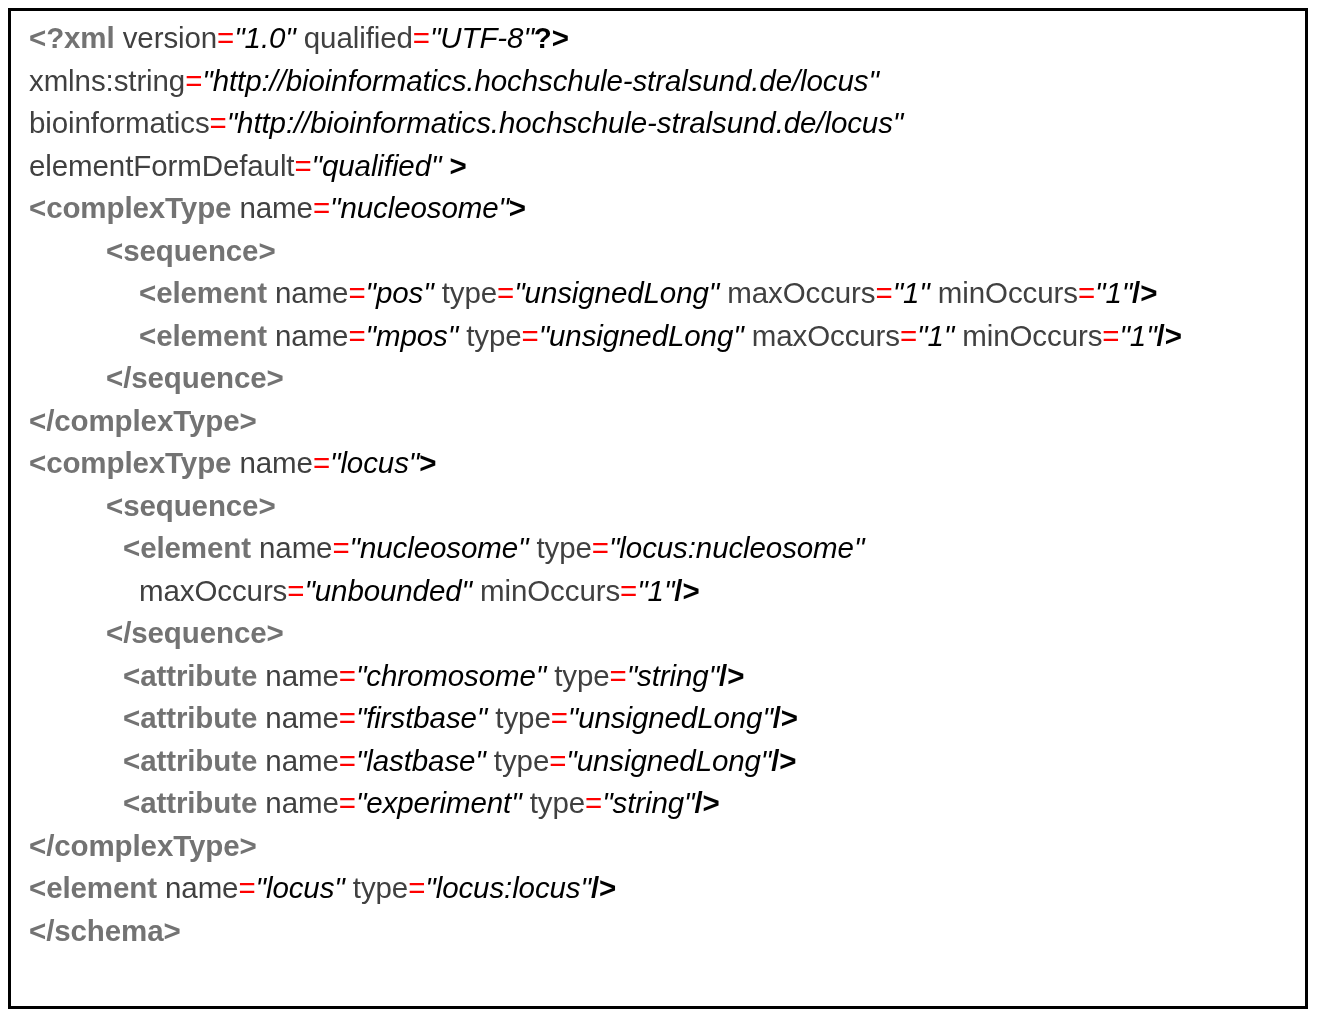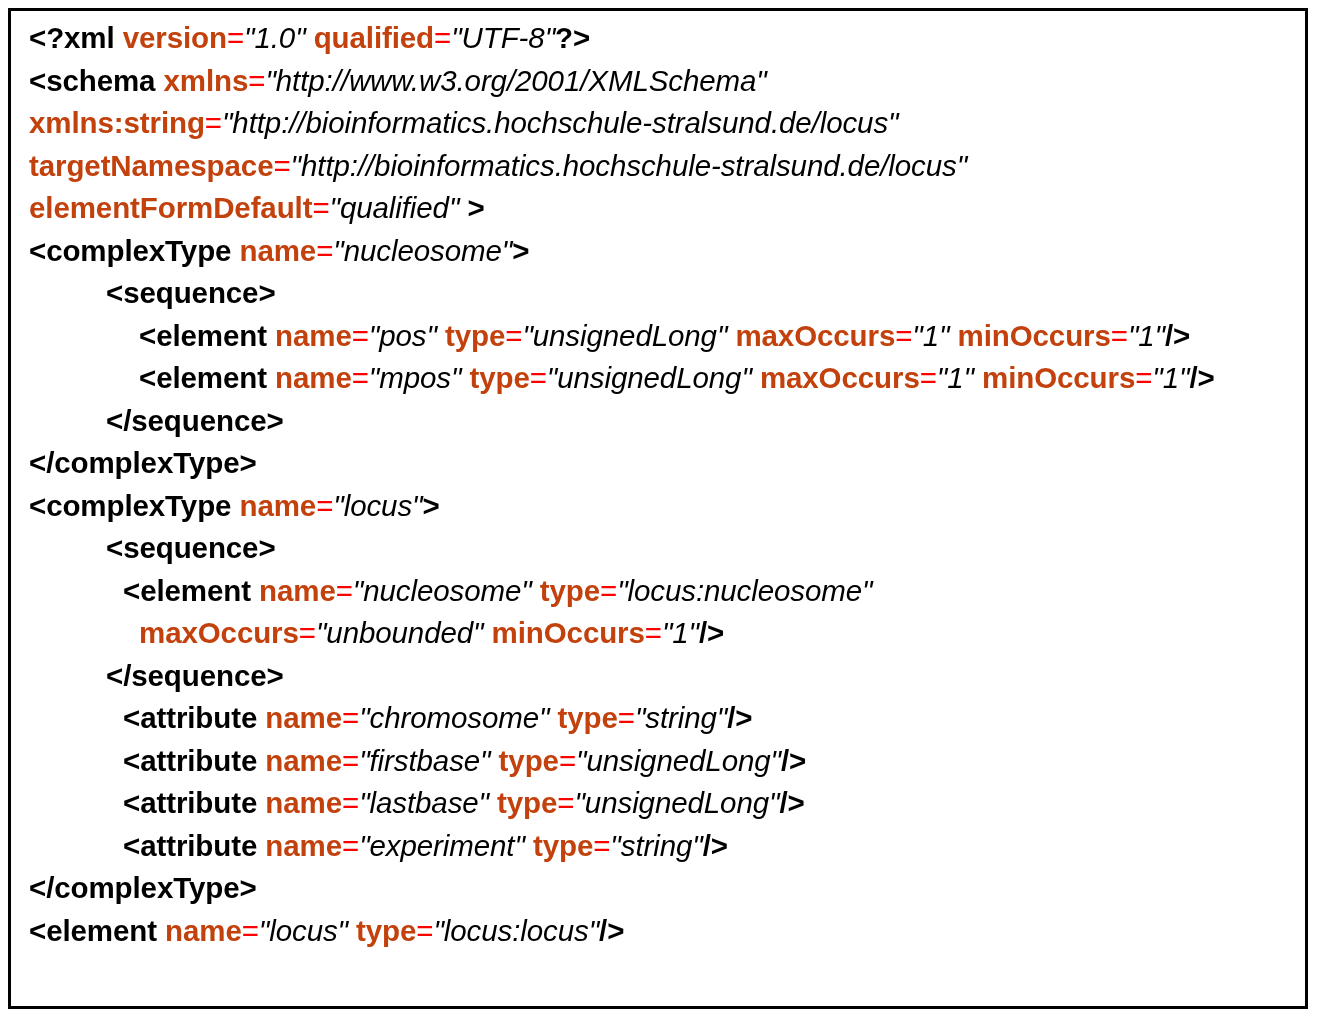--- a/index.html
+++ b/index.html
@@ -39,54 +39,54 @@
     height: 42.5px;
     line-height: 42.5px;
     white-space: pre;
     font-size: 29.5px;
     color: #000000;
     letter-spacing: -0.1px;
   }
 
   
   .tok { white-space: pre; }
-  .tag        { font-weight: bold; color: #000000; }
+  .tag        { font-weight: bold; color: #737373; }
   .punct      { font-weight: bold; color: #000000; }
-  .attr       { color: #c2410c; font-weight: bold; }
+  .attr       { color: #404040; font-weight: normal; }
   .eq         { color: #ff0000; font-weight: normal; }
   .val        { color: #000000; font-style: italic; font-weight: normal; }
   .plain      { color: #000000; font-weight: normal; }
 
   
   .ind0 { padding-left: 0px; }
   .ind1 { padding-left: 77px; }
   .ind2 { padding-left: 110px; }
   .ind3 { padding-left: 94px; }
 </style>
 </head>
 <body>
 
 <div id="figure-frame">
   <div id="code-listing">
       <div class="code-line ind0" id="line-1"><span class="tok tag">&lt;?xml</span><span class="tok plain"> </span><span class="tok attr">version</span><span class="tok eq">=</span><span class="tok val">"1.0"</span><span class="tok plain"> </span><span class="tok attr">qualified</span><span class="tok eq">=</span><span class="tok val">"UTF-8"</span><span class="tok punct">?&gt;</span></div>
-      <div class="code-line ind0" id="line-2"><span class="tok tag">&lt;schema</span><span class="tok plain"> </span><span class="tok attr">xmlns</span><span class="tok eq">=</span><span class="tok val">"http://www.w3.org/2001/XMLSchema"</span></div>
       <div class="code-line ind0" id="line-3"><span class="tok attr">xmlns:string</span><span class="tok eq">=</span><span class="tok val">"http://bioinformatics.hochschule-stralsund.de/locus"</span></div>
-      <div class="code-line ind0" id="line-4"><span class="tok attr">targetNamespace</span><span class="tok eq">=</span><span class="tok val">"http://bioinformatics.hochschule-stralsund.de/locus"</span></div>
+      <div class="code-line ind0" id="line-4"><span class="tok attr">bioinformatics</span><span class="tok eq">=</span><span class="tok val">"http://bioinformatics.hochschule-stralsund.de/locus"</span></div>
       <div class="code-line ind0" id="line-5"><span class="tok attr">elementFormDefault</span><span class="tok eq">=</span><span class="tok val">"qualified"</span><span class="tok plain"> </span><span class="tok punct">&gt;</span></div>
       <div class="code-line ind0" id="line-6"><span class="tok tag">&lt;complexType</span><span class="tok plain"> </span><span class="tok attr">name</span><span class="tok eq">=</span><span class="tok val">"nucleosome"</span><span class="tok punct">&gt;</span></div>
       <div class="code-line ind1" id="line-7"><span class="tok tag">&lt;sequence&gt;</span></div>
       <div class="code-line ind2" id="line-8"><span class="tok tag">&lt;element</span><span class="tok plain"> </span><span class="tok attr">name</span><span class="tok eq">=</span><span class="tok val">"pos"</span><span class="tok plain"> </span><span class="tok attr">type</span><span class="tok eq">=</span><span class="tok val">"unsignedLong"</span><span class="tok plain"> </span><span class="tok attr">maxOccurs</span><span class="tok eq">=</span><span class="tok val">"1"</span><span class="tok plain"> </span><span class="tok attr">minOccurs</span><span class="tok eq">=</span><span class="tok val">"1"</span><span class="tok punct">/&gt;</span></div>
       <div class="code-line ind2" id="line-9"><span class="tok tag">&lt;element</span><span class="tok plain"> </span><span class="tok attr">name</span><span class="tok eq">=</span><span class="tok val">"mpos"</span><span class="tok plain"> </span><span class="tok attr">type</span><span class="tok eq">=</span><span class="tok val">"unsignedLong"</span><span class="tok plain"> </span><span class="tok attr">maxOccurs</span><span class="tok eq">=</span><span class="tok val">"1"</span><span class="tok plain"> </span><span class="tok attr">minOccurs</span><span class="tok eq">=</span><span class="tok val">"1"</span><span class="tok punct">/&gt;</span></div>
       <div class="code-line ind1" id="line-10"><span class="tok tag">&lt;/sequence&gt;</span></div>
       <div class="code-line ind0" id="line-11"><span class="tok tag">&lt;/complexType&gt;</span></div>
       <div class="code-line ind0" id="line-12"><span class="tok tag">&lt;complexType</span><span class="tok plain"> </span><span class="tok attr">name</span><span class="tok eq">=</span><span class="tok val">"locus"</span><span class="tok punct">&gt;</span></div>
       <div class="code-line ind1" id="line-13"><span class="tok tag">&lt;sequence&gt;</span></div>
       <div class="code-line ind3" id="line-14"><span class="tok tag">&lt;element</span><span class="tok plain"> </span><span class="tok attr">name</span><span class="tok eq">=</span><span class="tok val">"nucleosome"</span><span class="tok plain"> </span><span class="tok attr">type</span><span class="tok eq">=</span><span class="tok val">"locus:nucleosome"</span></div>
       <div class="code-line ind2" id="line-15"><span class="tok attr">maxOccurs</span><span class="tok eq">=</span><span class="tok val">"unbounded"</span><span class="tok plain"> </span><span class="tok attr">minOccurs</span><span class="tok eq">=</span><span class="tok val">"1"</span><span class="tok punct">/&gt;</span></div>
       <div class="code-line ind1" id="line-16"><span class="tok tag">&lt;/sequence&gt;</span></div>
       <div class="code-line ind3" id="line-17"><span class="tok tag">&lt;attribute</span><span class="tok plain"> </span><span class="tok attr">name</span><span class="tok eq">=</span><span class="tok val">"chromosome"</span><span class="tok plain"> </span><span class="tok attr">type</span><span class="tok eq">=</span><span class="tok val">"string"</span><span class="tok punct">/&gt;</span></div>
       <div class="code-line ind3" id="line-18"><span class="tok tag">&lt;attribute</span><span class="tok plain"> </span><span class="tok attr">name</span><span class="tok eq">=</span><span class="tok val">"firstbase"</span><span class="tok plain"> </span><span class="tok attr">type</span><span class="tok eq">=</span><span class="tok val">"unsignedLong"</span><span class="tok punct">/&gt;</span></div>
       <div class="code-line ind3" id="line-19"><span class="tok tag">&lt;attribute</span><span class="tok plain"> </span><span class="tok attr">name</span><span class="tok eq">=</span><span class="tok val">"lastbase"</span><span class="tok plain"> </span><span class="tok attr">type</span><span class="tok eq">=</span><span class="tok val">"unsignedLong"</span><span class="tok punct">/&gt;</span></div>
       <div class="code-line ind3" id="line-20"><span class="tok tag">&lt;attribute</span><span class="tok plain"> </span><span class="tok attr">name</span><span class="tok eq">=</span><span class="tok val">"experiment"</span><span class="tok plain"> </span><span class="tok attr">type</span><span class="tok eq">=</span><span class="tok val">"string"</span><span class="tok punct">/&gt;</span></div>
       <div class="code-line ind0" id="line-21"><span class="tok tag">&lt;/complexType&gt;</span></div>
       <div class="code-line ind0" id="line-22"><span class="tok tag">&lt;element</span><span class="tok plain"> </span><span class="tok attr">name</span><span class="tok eq">=</span><span class="tok val">"locus"</span><span class="tok plain"> </span><span class="tok attr">type</span><span class="tok eq">=</span><span class="tok val">"locus:locus"</span><span class="tok punct">/&gt;</span></div>
+      <div class="code-line ind0" id="line-23"><span class="tok tag">&lt;/schema&gt;</span></div>
     </div>
 </div>
 
 </body></html>

